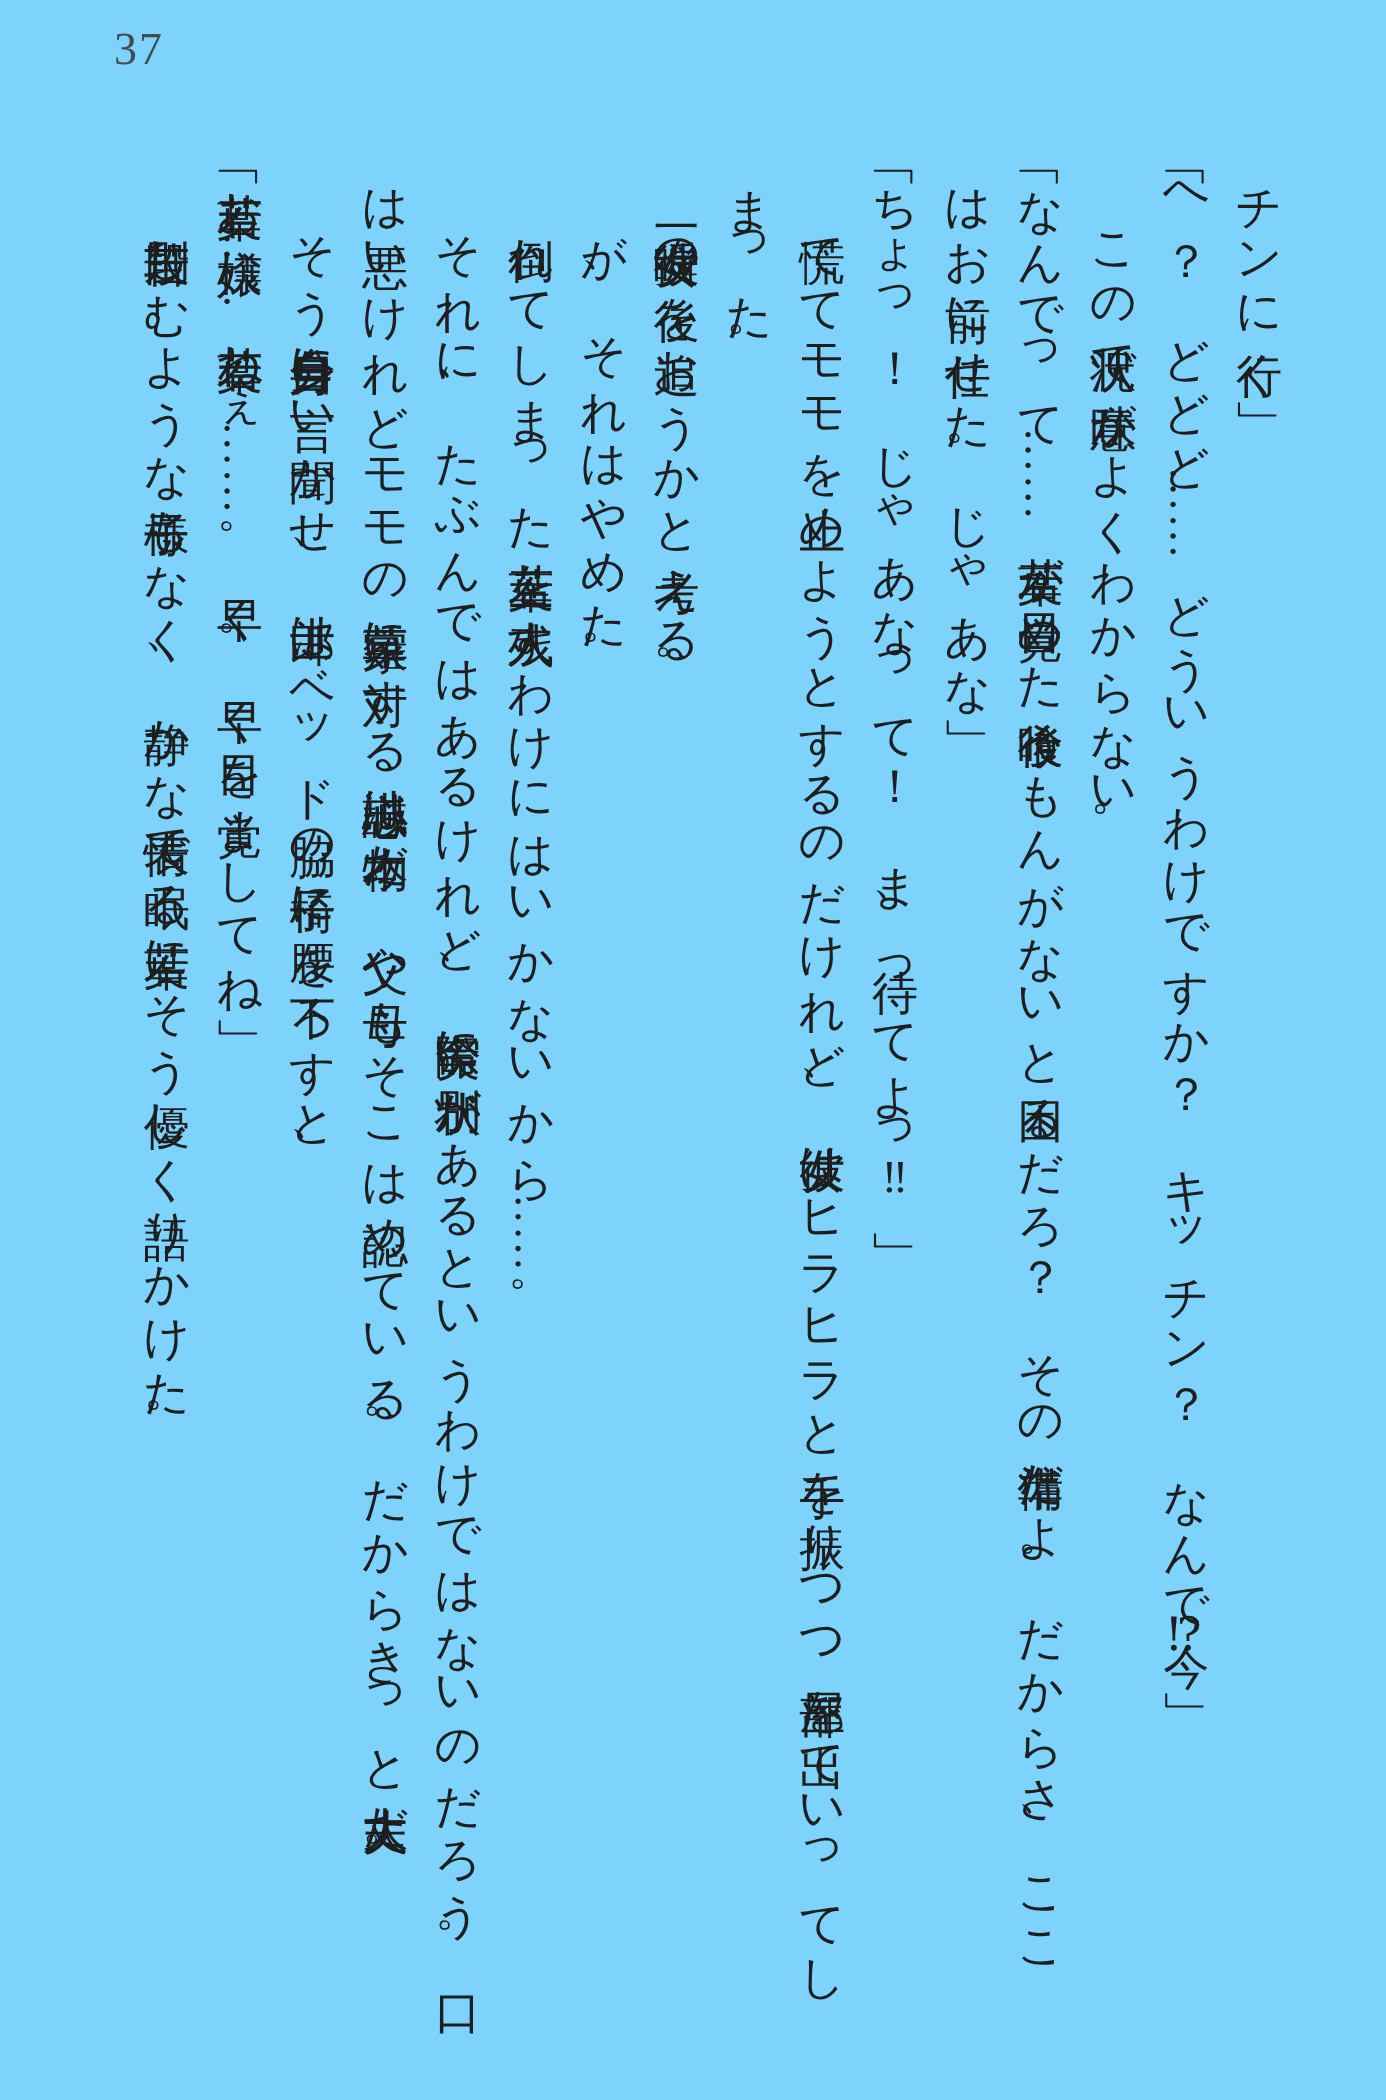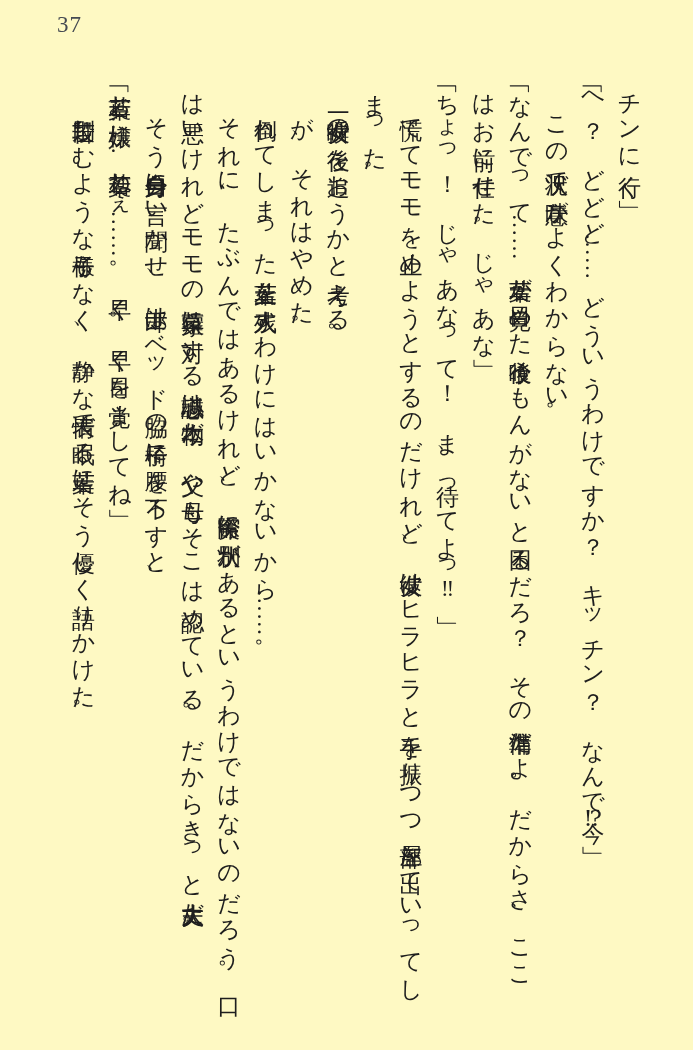--- a/index.html
+++ b/index.html
@@ -4,21 +4,21 @@
 <style>
   html, body {
     margin: 0;
     padding: 0;
     background: #ffffff;
   }
   .page {
     position: relative;
     width: 693px;
     height: 1050px;
-    background: #fef9c3;
+    background: #7dd3fc;
     overflow: hidden;
     font-family: "Liberation Serif", "DejaVu Serif", serif;
   }
   .page-number {
     position: absolute;
     top: 12px;
     left: 57px;
     font-size: 23px;
     letter-spacing: 1px;
     color: #454a52;

